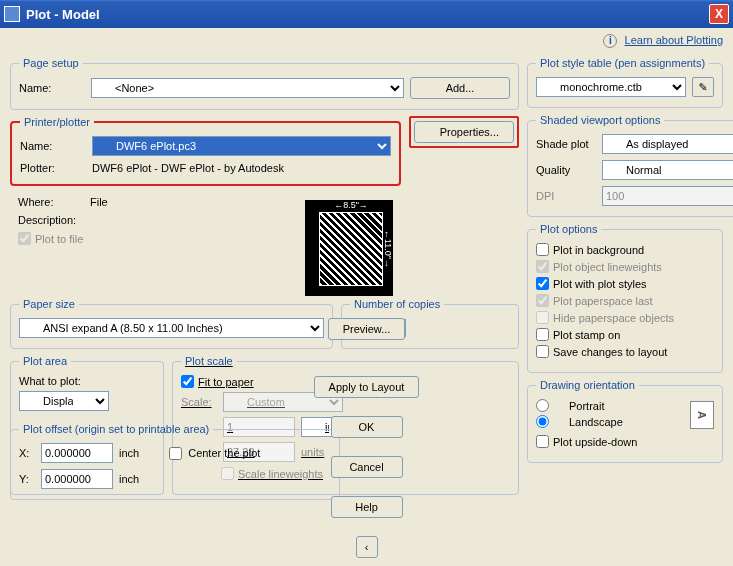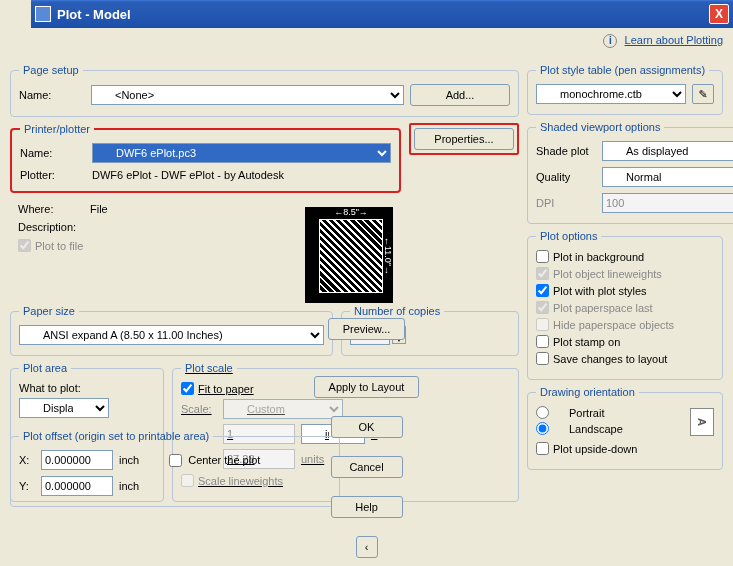--- a/index.html
+++ b/index.html
@@ -1,22 +1,22 @@
 <!DOCTYPE html>
 <html><head>
 <meta charset="utf-8">
 <style>
 * { box-sizing: border-box; margin: 0; padding: 0; font-family: Tahoma, Arial, sans-serif; font-size: 11px; }
 body { background: #ece9d8; width: 733px; height: 566px; overflow: hidden; }
-.titlebar { background: linear-gradient(to bottom, #3b77d9 0%, #2a5db5 8%, #2458b3 50%, #1d4fa8 100%); height: 28px; display: flex; align-items: center; padding: 0 4px; color: #fff; margin-left: 31px; }
+.titlebar { background: linear-gradient(to bottom, #3b77d9 0%, #2a5db5 8%, #2458b3 50%, #1d4fa8 100%); height: 28px; display: flex; align-items: center; padding: 0 4px; color: #fff; }
 .titlebar-icon { width: 16px; height: 16px; background: #5a8ad6; margin-right: 6px; border: 1px solid #fff; }
 .titlebar-title { font-weight: bold; font-size: 13px; flex: 1; }
 .titlebar-close { width: 20px; height: 20px; background: #e24535; border: 1px solid #fff; color: #fff; display: flex; align-items: center; justify-content: center; font-weight: bold; font-size: 12px; border-radius: 2px; cursor: pointer; }
 .content { padding: 6px 10px 8px 10px; position: relative; height: 538px; }
-.learn-row { text-align: right; margin-bottom: 16px; }
+.learn-row { text-align: right; margin-bottom: 9px; }
 .learn-row .info-ic { display: inline-block; width: 14px; height: 14px; border: 1px solid #888; border-radius: 50%; color: #1a4fa0; font-weight: bold; text-align: center; line-height: 12px; font-size: 10px; margin-right: 4px; }
 .learn-row a { color: #1a4fa0; text-decoration: underline; }
 .cols { display: flex; gap: 8px; }
 .left { flex: 1; }
 .right { width: 196px; }
 fieldset { border: 1px solid #b8c5d9; border-radius: 4px; padding: 8px 8px 10px 8px; margin-bottom: 6px; position: relative; }
 legend { color: #1a4fa0; padding: 0 4px; font-size: 11px; }
 .row { display: flex; align-items: center; margin-bottom: 6px; gap: 6px; }
 .row:last-child { margin-bottom: 0; }
 .lbl { width: 66px; color: #000; }
@@ -59,21 +59,21 @@
 .expand-btn { width: 22px; height: 22px; border: 1px solid #7f9db9; background: #ece9d8; border-radius: 3px; display: flex; align-items: center; justify-content: center; cursor: pointer; }
 .penc-btn { width: 22px; height: 20px; border: 1px solid #7f9db9; background: #ece9d8; border-radius: 2px; cursor: pointer; display: inline-flex; align-items: center; justify-content: center; }
 .radio { display: flex; align-items: center; gap: 20px; margin-bottom: 3px; }
 .orient-row { display: flex; align-items: center; }
 .orient-icon { width: 24px; height: 28px; border: 1px solid #888; background: #fff; display: flex; align-items: center; justify-content: center; font-weight: bold; color: #5a5a5a; margin-left: auto; }
 .small-gap { height: 2px; }
 .printer-red-wrap { position: relative; display:flex; gap:8px; }
 .printer-red-wrap .pf-wrap { flex: 1; }
 .props-col { width: 110px; }
 .props-col-inner { border: 2px solid #d92020; border-radius: 2px; padding: 3px; }
-.props-col button { width: 100%; }
+.props-col button { width: 100%; text-align: right; }
 .greyed { color: #888; }
 </style>
 </head>
 <body>
 
 <div class="titlebar">
   <div class="titlebar-icon"></div>
   <div class="titlebar-title">Plot - Model</div>
   <div class="titlebar-close">X</div>
 </div>
@@ -184,21 +184,21 @@
             <span style="width:36px"></span>
             <input type="text" class="inp-num dis" disabled="" value="1" style="">
             <select class="units-sel"><option>inches</option></select>
             <span class="eq">=</span>
           </div>
           <div class="row">
             <span style="width:36px"></span>
             <input type="text" class="inp-num dis" disabled="" value="27.28" style="">
             <span class="greyed">units</span>
           </div>
-          <div class="chk disabled" style="">
+          <div class="chk disabled" style="margin-left:40px">
             <input type="checkbox" disabled="" style="">
             <span>Scale lineweights</span>
           </div>
         </fieldset>
       </div>
 
       <fieldset class="plot-offset-fs" style="width:330px;margin-top:-78px">
         <legend>Plot offset (origin set to printable area)</legend>
         <div class="row">
           <span style="width:16px">X:</span>

